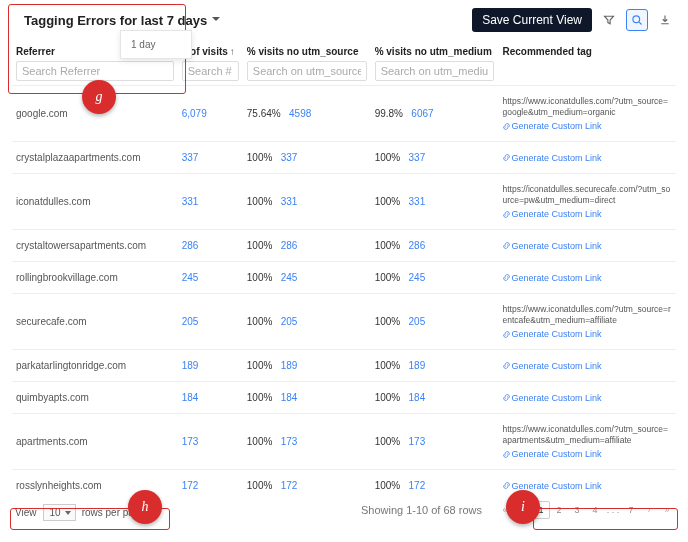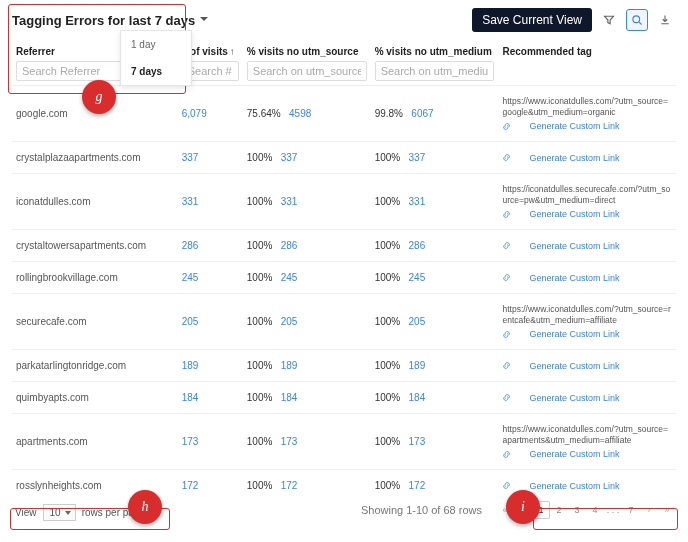--- a/index.html
+++ b/index.html
@@ -1,19 +1,19 @@
 <!DOCTYPE html>
 <html><head>
 <meta charset="utf-8">
 <style>
   * { box-sizing: border-box; margin: 0; padding: 0; }
   body { font-family: -apple-system, BlinkMacSystemFont, "Segoe UI", Arial, sans-serif; font-size: 11px; color: #333; background: #fff; width: 688px; }
   .container { padding: 8px 12px 12px 12px; }
   .topbar { display: flex; justify-content: space-between; align-items: center; margin-bottom: 8px; position: relative; }
-  .title-wrap { display: flex; align-items: center; gap: 4px; cursor: pointer; }
+  .title-wrap { display: flex; align-items: center; gap: 4px; cursor: pointer; margin-left: 12px; }
   .title { font-size: 13px; font-weight: 600; color: #222; }
   .chevron-down svg { width: 10px; height: 10px; fill: #555; }
   .dropdown { position: absolute; top: 22px; left: 108px; width: 72px; background: #fff; border: 1px solid #e5e5e5; box-shadow: 0 2px 6px rgba(0,0,0,0.1); z-index: 5; font-size: 10px; }
   .dropdown-item { padding: 8px 10px; color: #666; cursor: pointer; }
   .dropdown-item.active { font-weight: 700; color: #222; }
   .top-actions { display: flex; align-items: center; gap: 6px; }
   .save-btn { background: #0f172a; color: #fff; border: none; padding: 5px 10px; font-size: 12px; border-radius: 3px; cursor: pointer; text-align: right; }
   .icon-btn { width: 22px; height: 22px; display: flex; align-items: center; justify-content: center; border: 1px solid transparent; border-radius: 3px; cursor: pointer; background: transparent; }
   .icon-btn.active { border-color: #3b82f6; background: #eff6ff; }
   .icon-btn svg { width: 12px; height: 12px; stroke: #666; fill: none; stroke-width: 1.5; }
@@ -21,21 +21,21 @@
 
   table { width: 100%; border-collapse: collapse; table-layout: fixed; }
   th { text-align: left; font-weight: 600; font-size: 10px; padding: 6px 4px 4px 4px; vertical-align: top; color: #222; }
   th .sort-arrow { font-size: 10px; color: #555; margin-left: 2px; }
   .head-input { width: 100%; padding: 3px 5px; font-size: 11px; border: 1px solid #ddd; border-radius: 2px; margin-top: 4px; color: #888; }
   .head-input::placeholder { color: #aaa; }
   td { padding: 10px 4px; font-size: 10px; vertical-align: middle; border-top: 0.5px solid #eee; }
   .link { color: #3b82f6; }
   .referrer-cell { color: #555; word-break: break-all; }
   .rec-tag { font-size: 8.5px; color: #555; line-height: 1.3; word-break: break-all; margin-bottom: 3px; }
-  .gen-link { color: #3b82f6; font-size: 9px; display: flex; align-items: center; gap: 18px; cursor: pointer; }
+  .gen-link { color: #3b82f6; font-size: 9px; display: flex; align-items: center; gap: 0; cursor: pointer; }
   .gen-link svg { width: 9px; height: 9px; stroke: #3b82f6; fill: none; stroke-width: 1.5; }
 
   .badge { position: absolute; width: 34px; height: 34px; background: #d92c2c; border-radius: 50%; display: flex; align-items: center; justify-content: center; color: #fff; font-size: 14px; font-weight: 400; font-family: Georgia, serif; font-style: italic; box-shadow: 0 2px 4px rgba(0,0,0,0.3); z-index: 10; pointer-events: none; }
   .outline-top { position: absolute; border: 1.5px solid #d92c2c; border-radius: 3px; pointer-events: none; z-index: 4; }
 
   .footer { display: flex; justify-content: space-between; align-items: flex-start; font-size: 10px; color: #555; position: relative; }
   .rows-per-page { display: flex; align-items: center; gap: 6px; border: 1px solid transparent; padding: 2px; }
   .rows-select { border: 1px solid #ccc; padding: 2px 14px 2px 6px; font-size: 10px; background: #fafafa; position: relative; }
   .rows-select::after { content: ""; position: absolute; right: 4px; top: 6px; border-left: 3px solid transparent; border-right: 3px solid transparent; border-top: 4px solid #666; }
   .pagination-wrap { display: flex; align-items: center; gap: 14px; }
@@ -66,21 +66,20 @@
     <div class="title-wrap">
       <span class="title">Tagging Errors for last 7 days</span>
       <span class="chevron-down">
         <svg viewBox="0 0 10 10">
             <path d="M1 3 L5 7 L9 3 Z"></path>
           </svg>
       </span>
     </div>
     <div class="dropdown">
       <div class="dropdown-item">1 day</div>
-      <div class="dropdown-item active">7 days</div>
     </div>
     <div class="top-actions">
       <button class="save-btn">Save Current View</button>
       <button class="icon-btn">
         <svg viewBox="0 0 16 16">
             <path d="M2 3h12l-4.5 5v5l-3-1.5V8z"></path>
           </svg>
       </button>
       <button class="icon-btn active">
         <svg viewBox="0 0 16 16">

